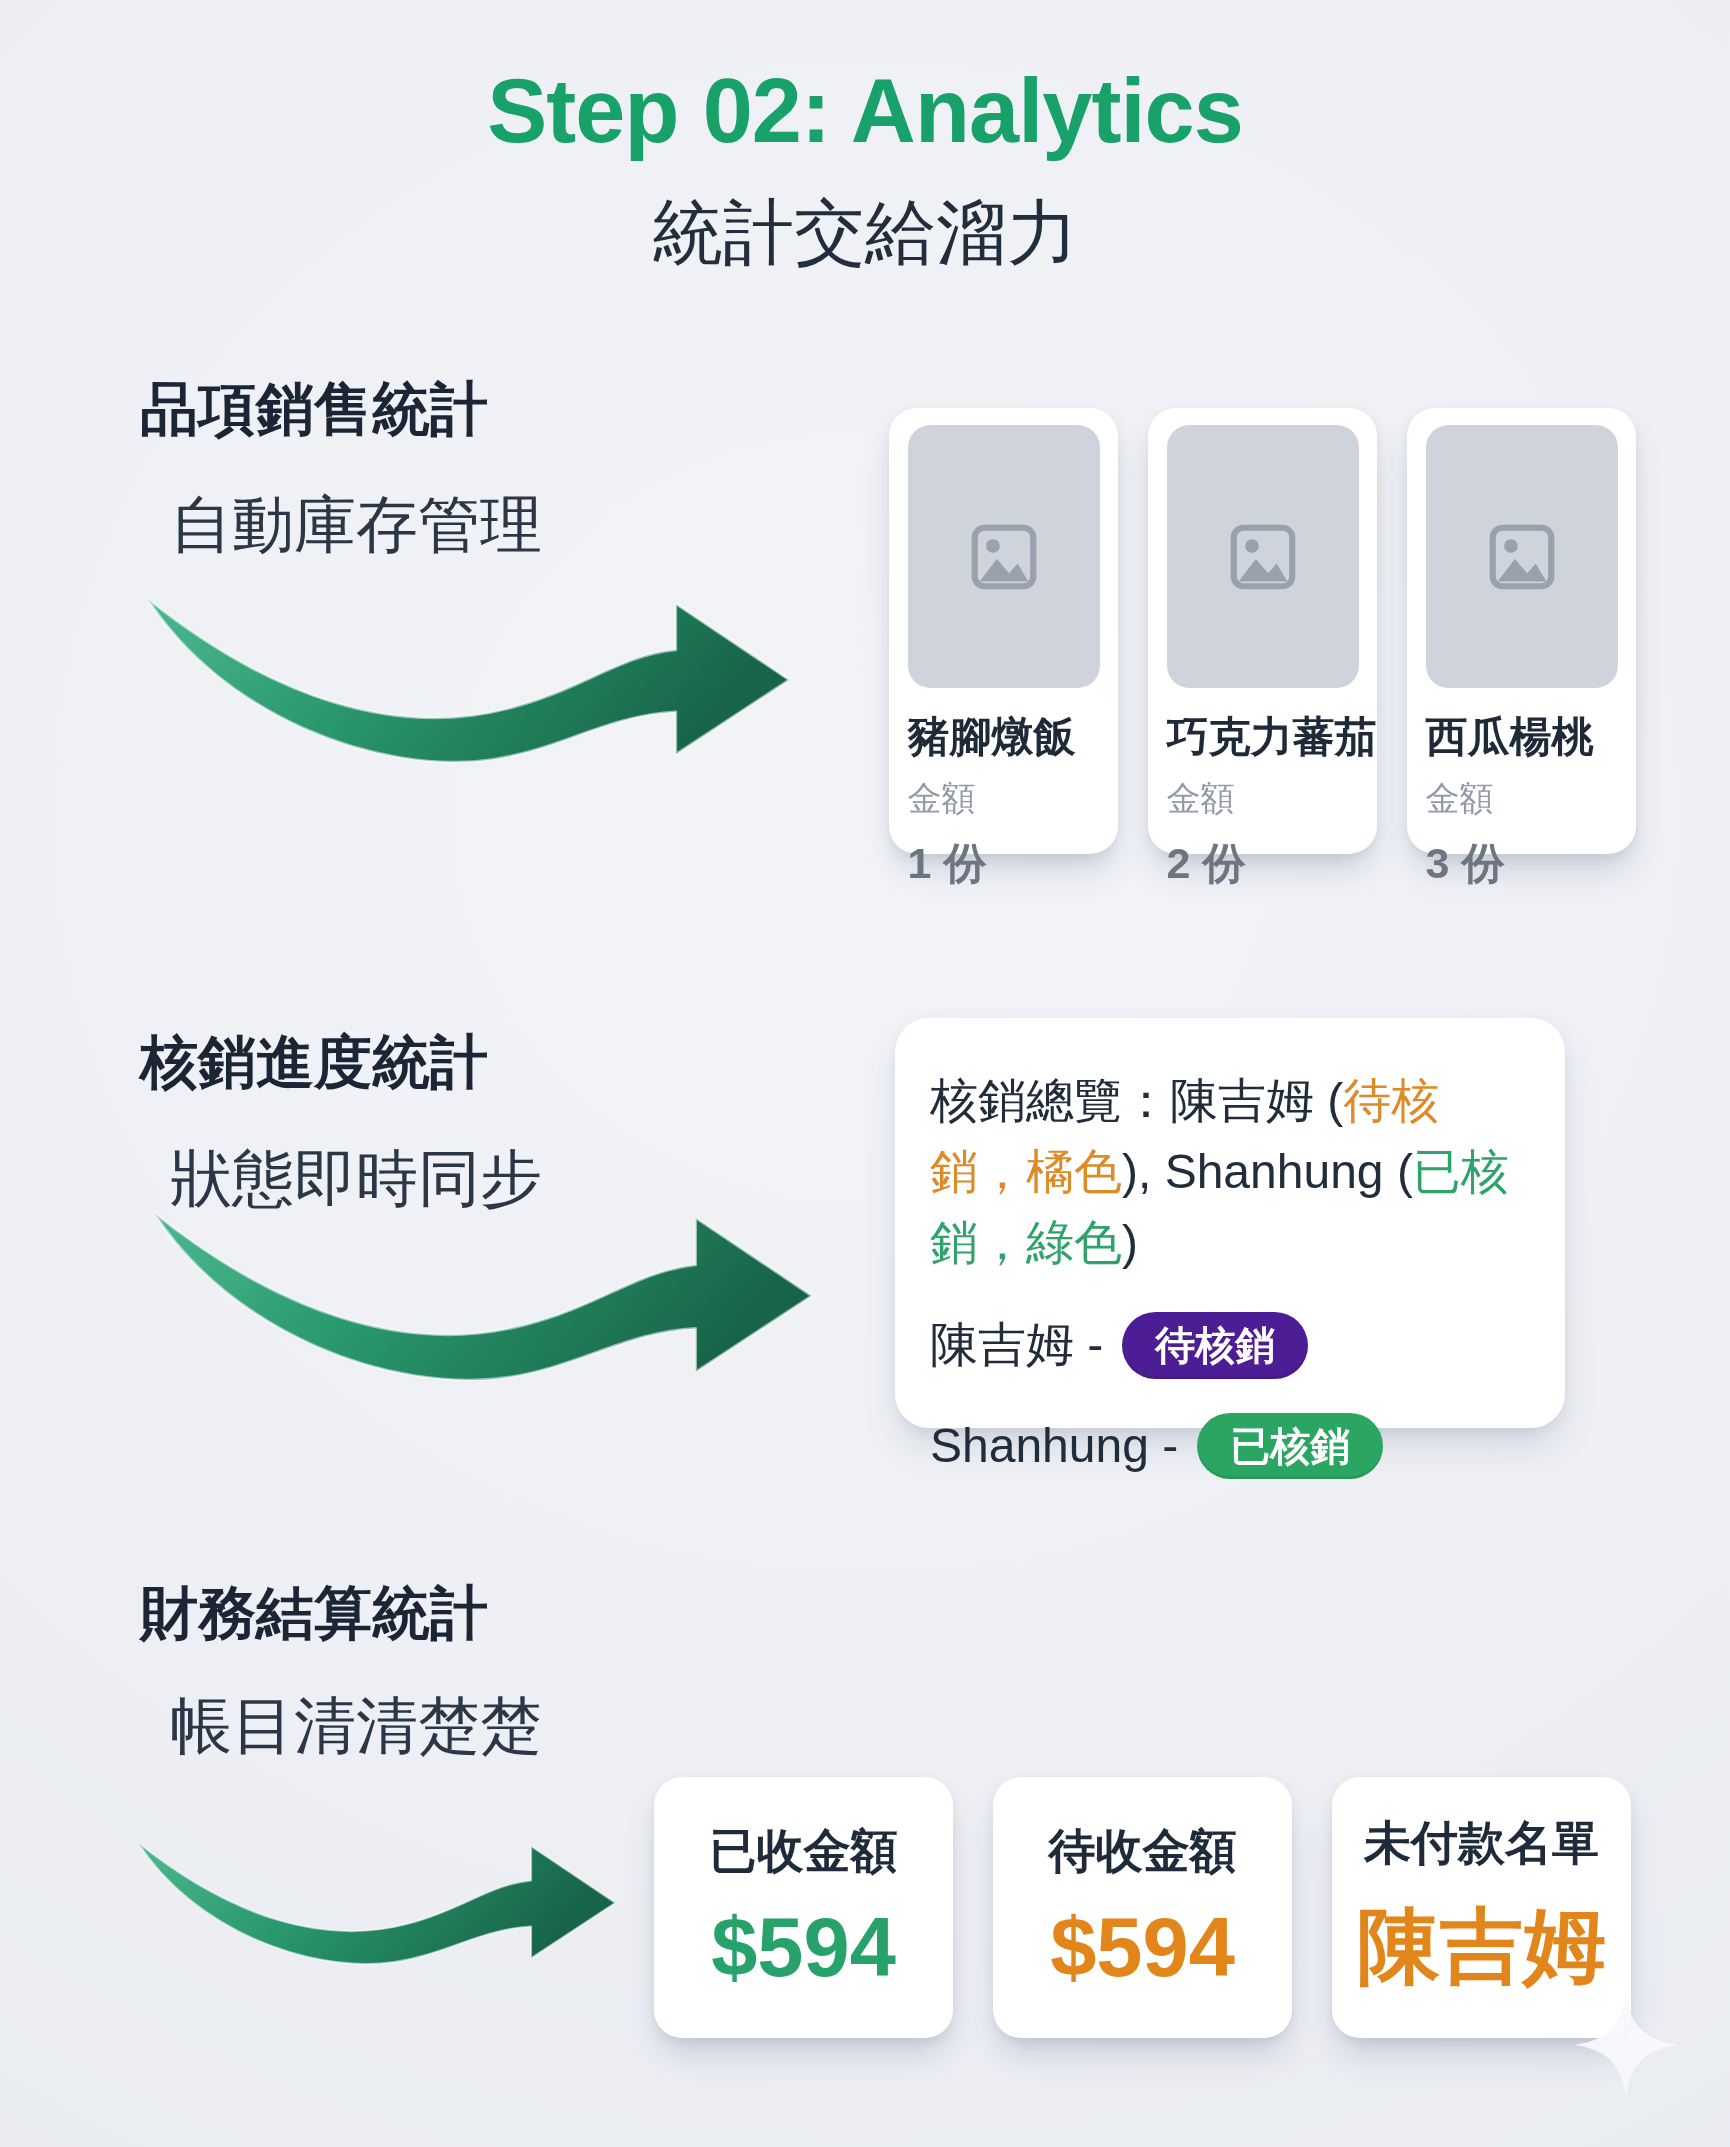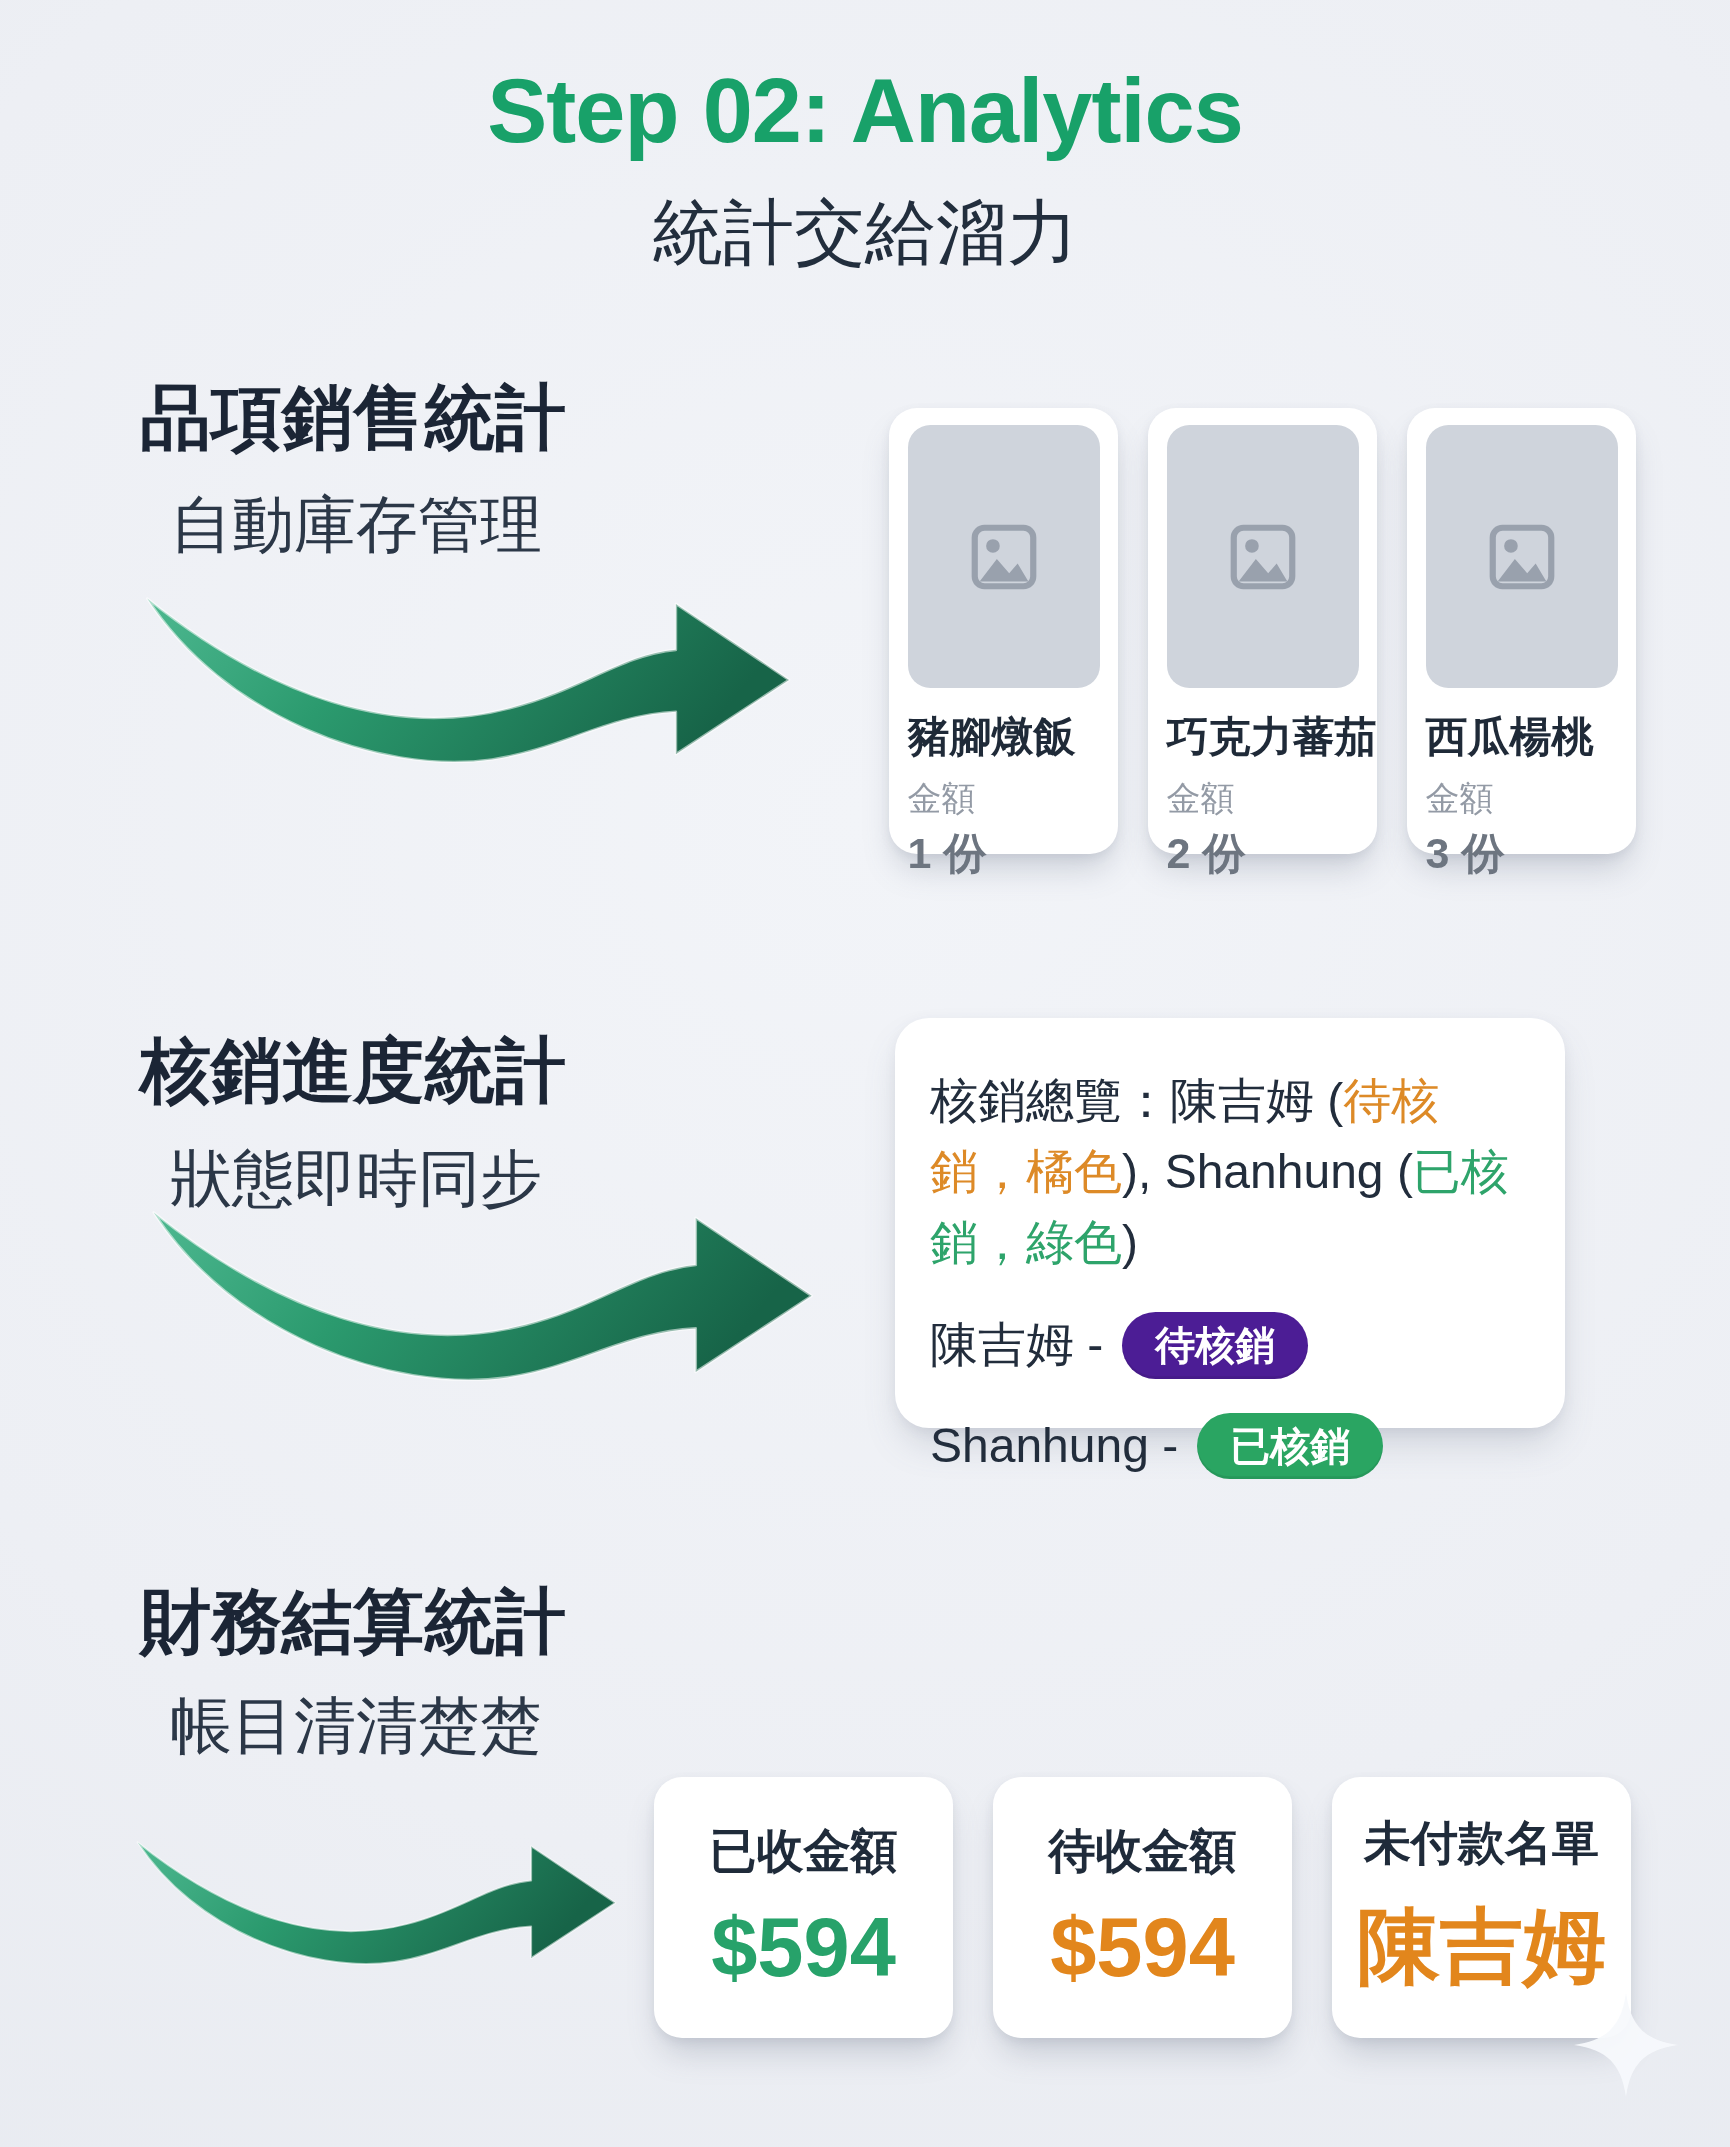--- a/index.html
+++ b/index.html
@@ -19,21 +19,21 @@
     position:absolute; left:0; right:0; top:60px;
     text-align:center; font-size:90px; font-weight:800;
     color:#18a169; letter-spacing:-0.9px;
   }
   .page-subtitle{
     position:absolute; left:0; right:0; top:186px;
     text-align:center; font-size:71px; font-weight:500; color:#222e3d;
   }
 
   
-  .sec-h{ position:absolute; left:140px; font-size:71px; font-weight:800; color:#1b2535; }
+  .sec-h{ position:absolute; left:140px; font-size:58px; font-weight:800; color:#1b2535; }
   .sec-sub{ position:absolute; left:143px; font-size:62px; font-weight:400; color:#2b3747;margin-left:27px; }
   .sec1-h{ top:371px; } .sec1-sub{ top:483px; }
   .sec2-h{ top:1024px; } .sec2-sub{ top:1137px; }
   .sec3-h{ top:1575px; } .sec3-sub{ top:1684px; }
 
   .arrow{ position:absolute; }
   .arrow1{ left:129px; top:565px; width:673px; height:198px; }
   .arrow2{ left:136px; top:1178px; width:688px; height:203px; }
   .arrow3{ left:131px; top:1794px; width:487px; height:194px; }
 
@@ -44,21 +44,21 @@
     box-shadow:0 20.5px 32px -7.5px rgba(96,106,128,.28), 0 3.7px 9.3px rgba(96,106,128,.10);
     padding:17px 18.6px 0 18.6px;
   }
   .thumb{
     width:192px; height:263px; border-radius:22.4px; background:#cfd4dc;
     display:flex; align-items:center; justify-content:center;
   }
   .thumb svg{ width:78px; height:78px; }
   .product-name{ margin-top:20.5px; font-size:42px; font-weight:700; color:#1f2a38; white-space:nowrap; }
   .product-label{ margin-top:11.2px; font-size:34px; font-weight:400; color:#939aa5; }
-  .product-qty{ margin-top:3px; font-size:43px; font-weight:700; color:#6d7580; }
+  .product-qty{ margin-top:13px; font-size:43px; font-weight:700; color:#6d7580; }
 
   
   .verify-panel{
     position:absolute; left:895px; top:1018px; width:670px; height:410px;
     background:#ffffff; border-radius:34px; padding:47px 45px 0 35px;
     box-shadow:0 20.5px 37px -9.3px rgba(96,106,128,.25), 0 3.7px 11.2px rgba(96,106,128,.08);
   }
   .overview{ font-size:48px; line-height:1.48; font-weight:500; color:#222d3c; }
   .seg-orange{ color:#dd8a27; }
   .seg-green{ color:#2ea46b; }

